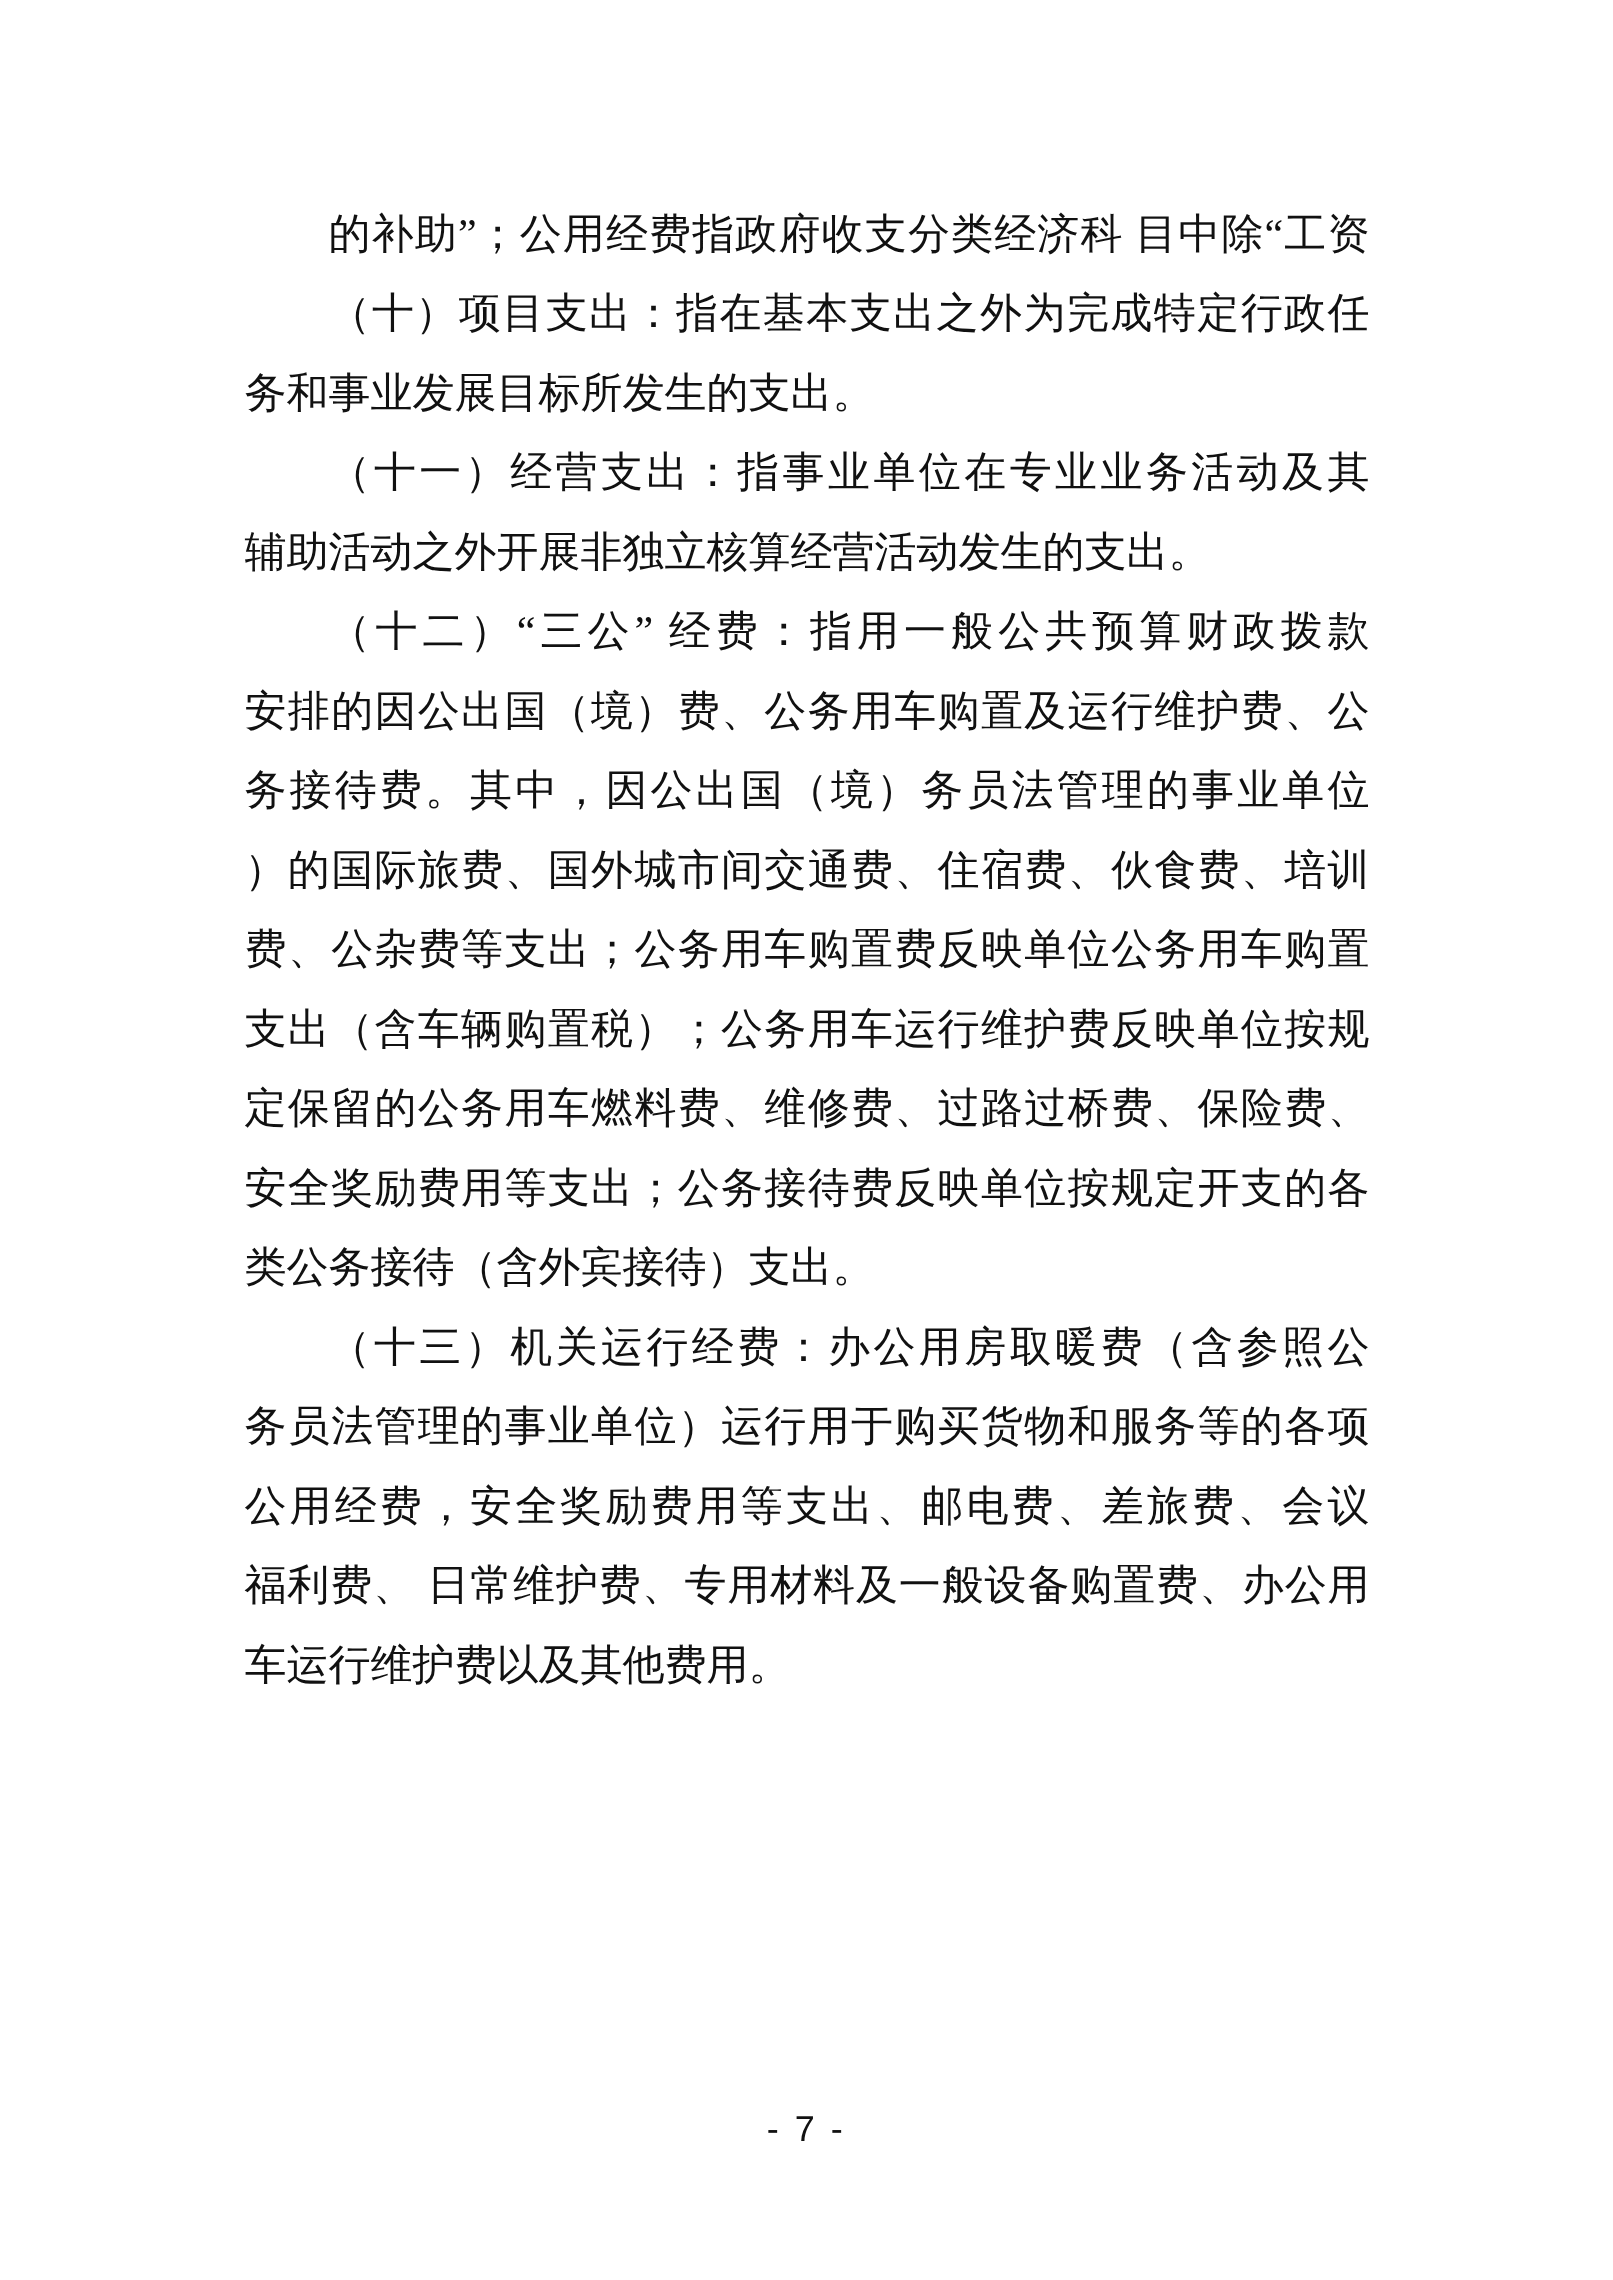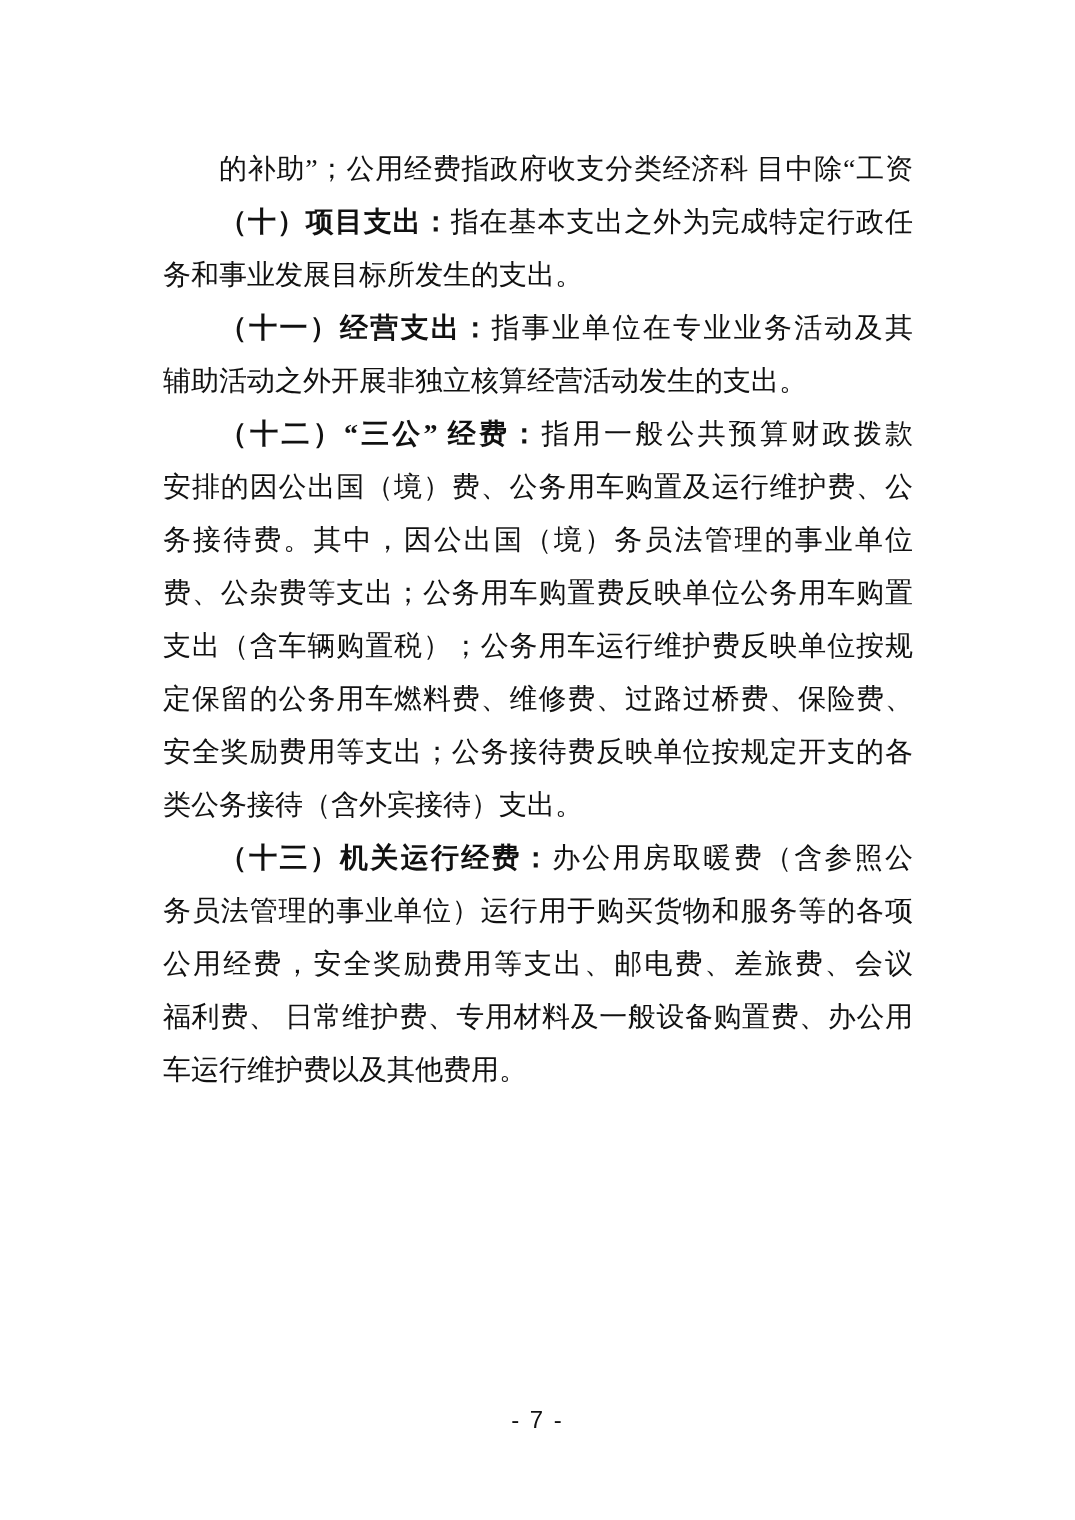--- a/index.html
+++ b/index.html
@@ -12,21 +12,21 @@
     width: 1075px;
     height: 1520px;
     background: #ffffff;
     color: #111111;
     font-family: "Liberation Serif", "DejaVu Serif", serif;
     overflow: hidden;
   }
   .doc-body {
     position: absolute;
     left: 163px;
-    top: 142px;
+    top: 130px;
     width: 750px;
   }
   .para {
     margin: 0;
     padding: 0;
   }
   .text-line {
     font-size: 28px;
     line-height: 53px;
     height: 53px;
@@ -35,21 +35,21 @@
     white-space: normal;
     overflow: hidden;
   }
   .text-line.fill {
     text-align-last: justify;
   }
   .text-line.indent {
     text-indent: 56px;
   }
   .para-label {
-    font-weight: bold;
+    font-weight: normal;
   }
   .page-number {
     position: absolute;
     top: 1406px;
     left: 0;
     width: 1075px;
     text-align: center;
     font-size: 24px;
     letter-spacing: 2px;
     color: #111111;
@@ -69,20 +69,21 @@
         <div class="text-line"><span>务和事业发展目标所发生的支出。</span></div>
       </div>
       <div class="para">
         <div class="text-line indent fill"><b class="para-label">（十一）经营支出：</b><span>指事业单位在专业业务活动及其</span></div>
         <div class="text-line"><span>辅助活动之外开展非独立核算经营活动发生的支出。</span></div>
       </div>
       <div class="para">
         <div class="text-line indent fill"><b class="para-label">（十二）“三公” 经费：</b><span>指用一般公共预算财政拨款</span></div>
         <div class="text-line fill"><span>安排的因公出国（境）费、公务用车购置及运行维护费、公</span></div>
         <div class="text-line fill"><span>务接待费。其中，因公出国（境）务员法管理的事业单位（境</span></div>
+        <div class="text-line fill"><span>）的国际旅费、国外城市间交通费、住宿费、伙食费、培训</span></div>
         <div class="text-line fill"><span>费、公杂费等支出；公务用车购置费反映单位公务用车购置</span></div>
         <div class="text-line fill"><span>支出（含车辆购置税）；公务用车运行维护费反映单位按规</span></div>
         <div class="text-line fill"><span>定保留的公务用车燃料费、维修费、过路过桥费、保险费、</span></div>
         <div class="text-line fill"><span>安全奖励费用等支出；公务接待费反映单位按规定开支的各</span></div>
         <div class="text-line"><span>类公务接待（含外宾接待）支出。</span></div>
       </div>
       <div class="para">
         <div class="text-line indent fill"><b class="para-label">（十三）机关运行经费：</b><span>办公用房取暖费（含参照公</span></div>
         <div class="text-line fill"><span>务员法管理的事业单位）运行用于购买货物和服务等的各项</span></div>
         <div class="text-line fill"><span>公用经费，安全奖励费用等支出、邮电费、差旅费、会议费、</span></div>

